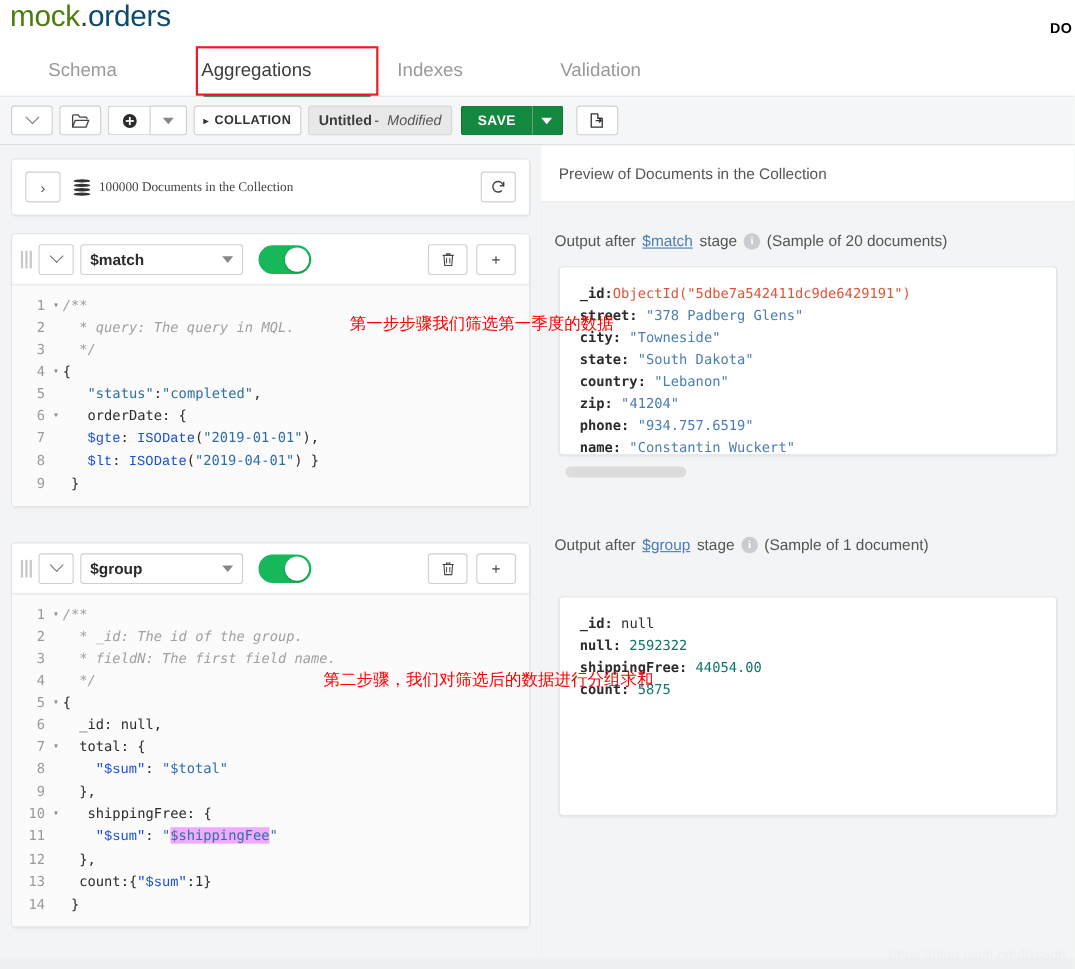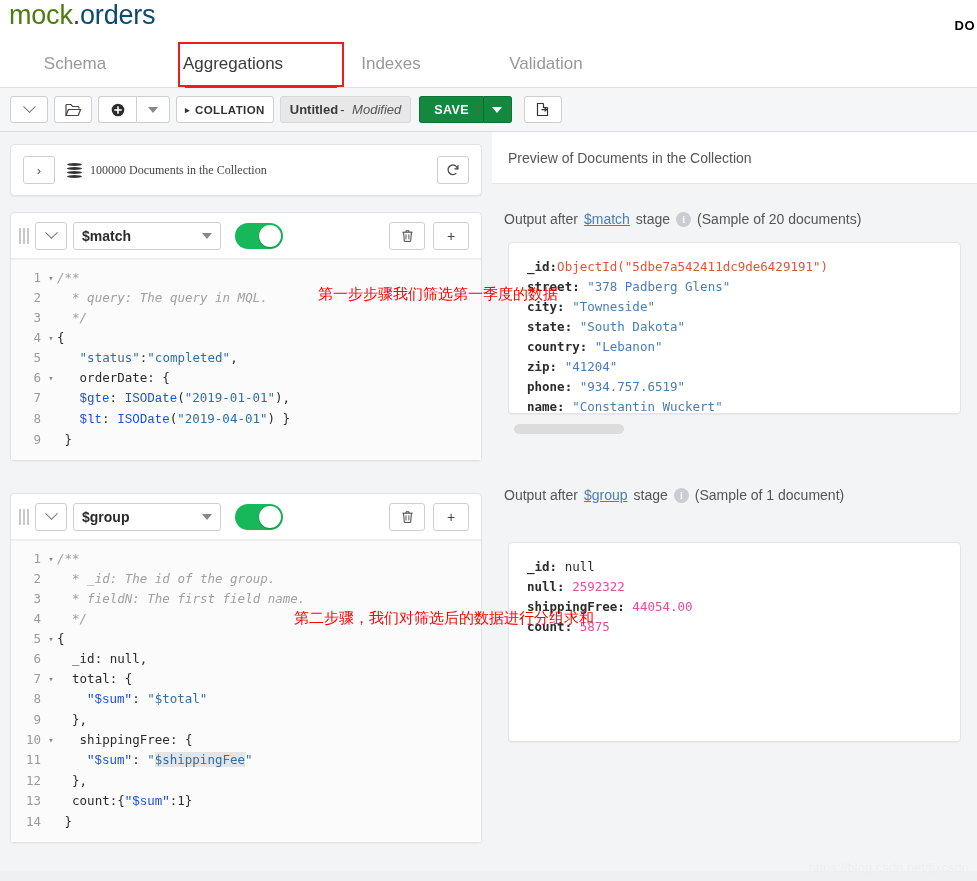--- a/index.html
+++ b/index.html
@@ -193,21 +193,21 @@
   .gutter {
     width: 34px; text-align:right; color:#9a9a9a; padding-right:4px;
     flex: 0 0 34px; user-select:none;
   }
   .foldcol { width: 12px; flex:0 0 12px; color:#8a8a8a; font-size:9px; text-align:center; }
   .code { color:#2b2b2b; }
   .cm-comment { color:#a0a0a0; font-style: italic; }
   .cm-key { color:#1d4ed8;font-family:Liberation Mono, monospace; }
   .cm-str { color:#2f6fa8; }
   .cm-plain { color:#2b2b2b; }
-  .cm-hl { background:#e5e5e5; }
+  .cm-hl { background:#f0abfc; }
   .editor-inner {
     background:#fbfbfb; border-top:1px solid #f0f0f0;
   }
 
   
   .preview-head {
     height: 52px; display:flex; align-items:center; padding: 0 0 0 16px;
     background:#fff; border-bottom:1px solid #e6e6e6;
     font-size: 14px; color:#555;
   }
@@ -224,21 +224,21 @@
   .doc-card {
     background:#fff; border:1px solid #e4e4e4; border-radius:4px;
     margin: 0 16px; padding: 14px 18px;
     font-family:"DejaVu Sans Mono", monospace; font-size:12.5px; line-height:20px;
     box-shadow: 0 1px 1px rgba(0,0,0,0.04);
     overflow: hidden;
   }
   .f-key { color:#2b2b2b; font-weight:bold; }
   .f-oid { color:#e2543a; }
   .f-str { color:#4a7db5; }
-  .f-num { color:#ec4899; }
+  .f-num { color:#0f766e; }
   .f-null { color:#2b2b2b; }
   .hscroll {
     width: 110px; height: 10px; border-radius:5px; background:#dcdcdc;
     margin: 10px 0 0 22px;
   }
 
   
   .anno {
     position:absolute;
     color:#ff0000; font-size:15px;

